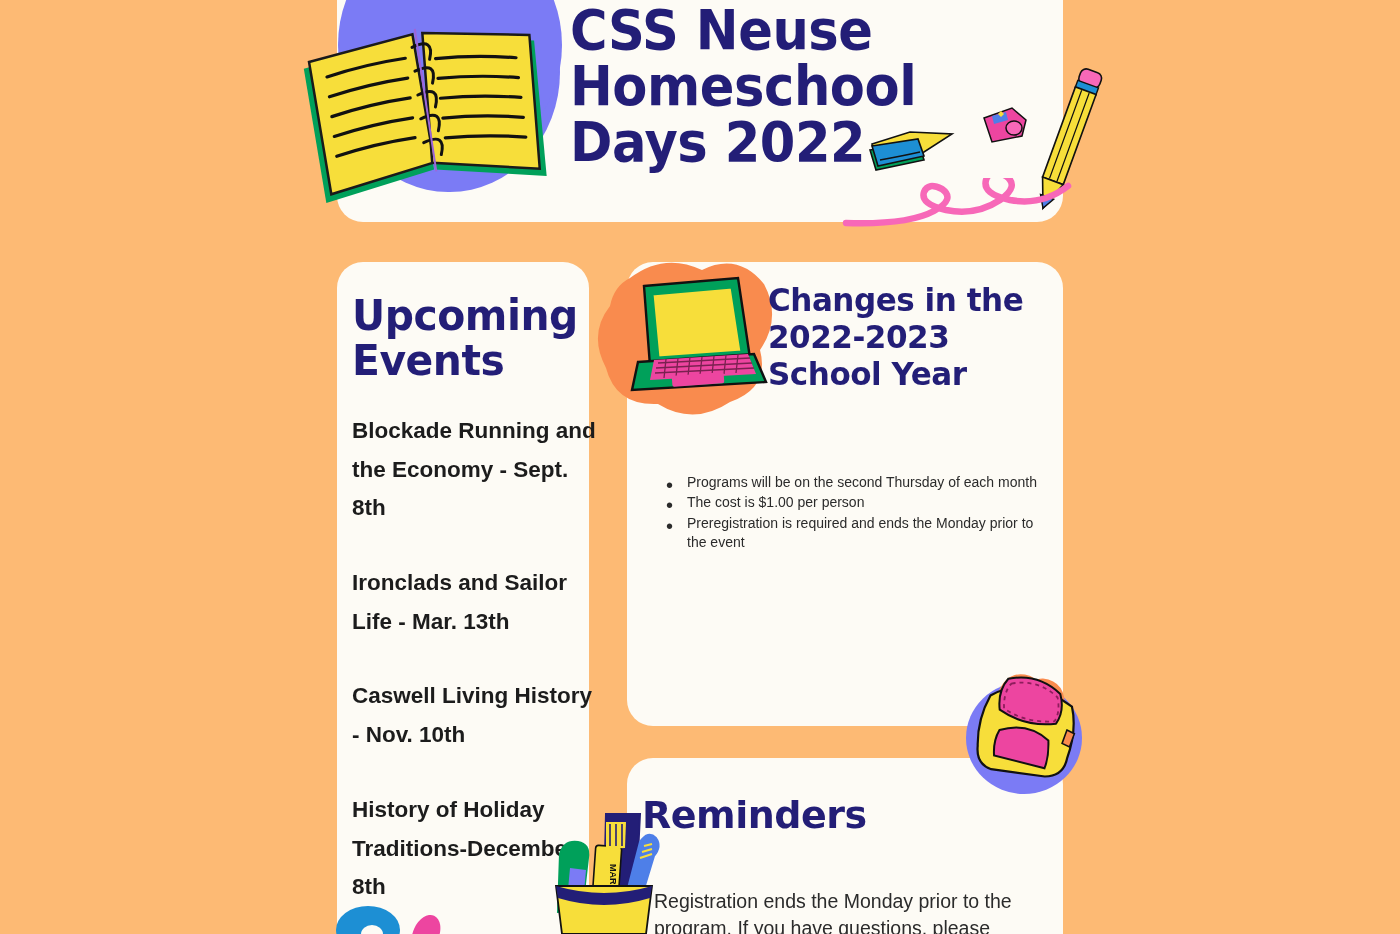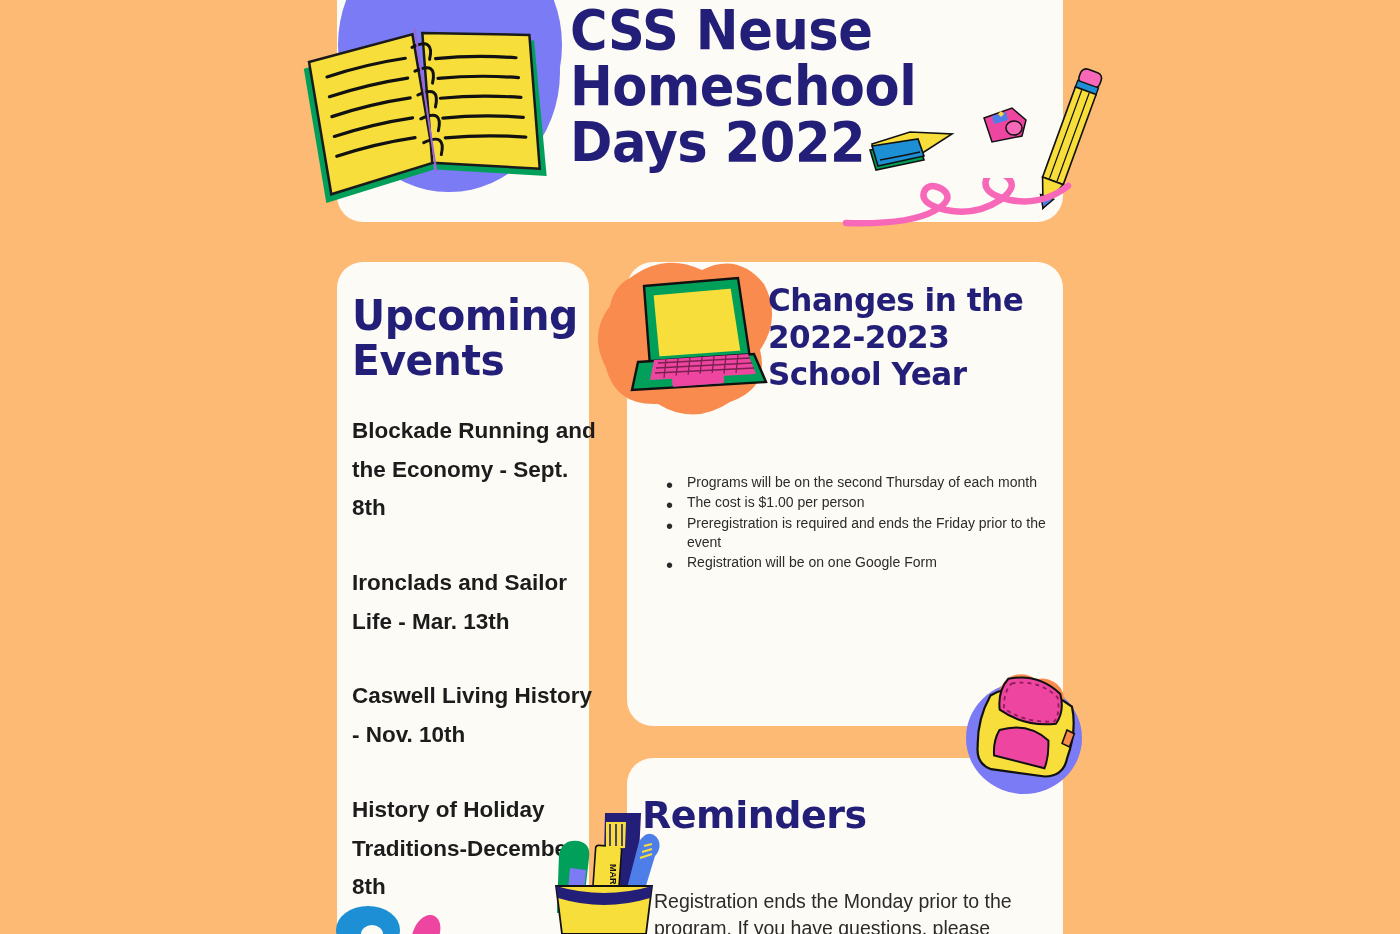--- a/index.html
+++ b/index.html
@@ -309,22 +309,21 @@
 
   <div class="display" id="changes-title">
     <span class="l">Changes in the</span>
     <span class="l">2022-2023</span>
     <span class="l">School Year</span>
   </div>
 
   <ul id="changes-bullets">
     <li>Programs will be on the second Thursday of each month</li>
     <li>The cost is $1.00 per person</li>
-    <li>Preregistration is required and ends the Friday prior to the event</li>
-    <li>Registration will be on one Google Form</li>
+    <li>Preregistration is required and ends the Monday prior to the event</li>
   </ul>
 
   <svg class="art" style="left:952px;top:662px;width:150px;height:150px;z-index:14" viewBox="0 0 150 150">
     <ellipse cx="72" cy="76" rx="58" ry="56" fill="#7B7BF5"></ellipse>
     <g transform="rotate(12 75 78)">
       <path d="M38 40 q4 -26 26 -24 q10 2 8 14 q-16 -4 -18 12 L38 40z" fill="#F98B4E" stroke="#F98B4E" stroke-width="3"></path>
       <path d="M104 40 q-4 -26 -26 -24 q-10 2 -8 14 q16 -4 18 12 L104 40z" fill="#F98B4E" stroke="#F98B4E" stroke-width="3"></path>
       <path d="M30 42 q-8 26 -2 52 q2 18 18 20 L100 110 q18 -4 18 -22 q4 -30 -6 -52 q-20 -10 -42 -8 q-22 -2 -40 14z" fill="#F7DE3A" stroke="#111" stroke-width="2.2"></path>
       <path d="M44 22 q28 -12 54 4 q8 16 2 30 q-30 10 -58 -2 q-6 -18 2 -32z" fill="#ED45A0" stroke="#111" stroke-width="2"></path>
       <path d="M48 26 q26 -10 48 4 q6 14 2 24 q-28 8 -52 -2 q-4 -16 2 -26z" fill="none" stroke="#8e1d5c" stroke-width="1.8" stroke-dasharray="4 4"></path>

